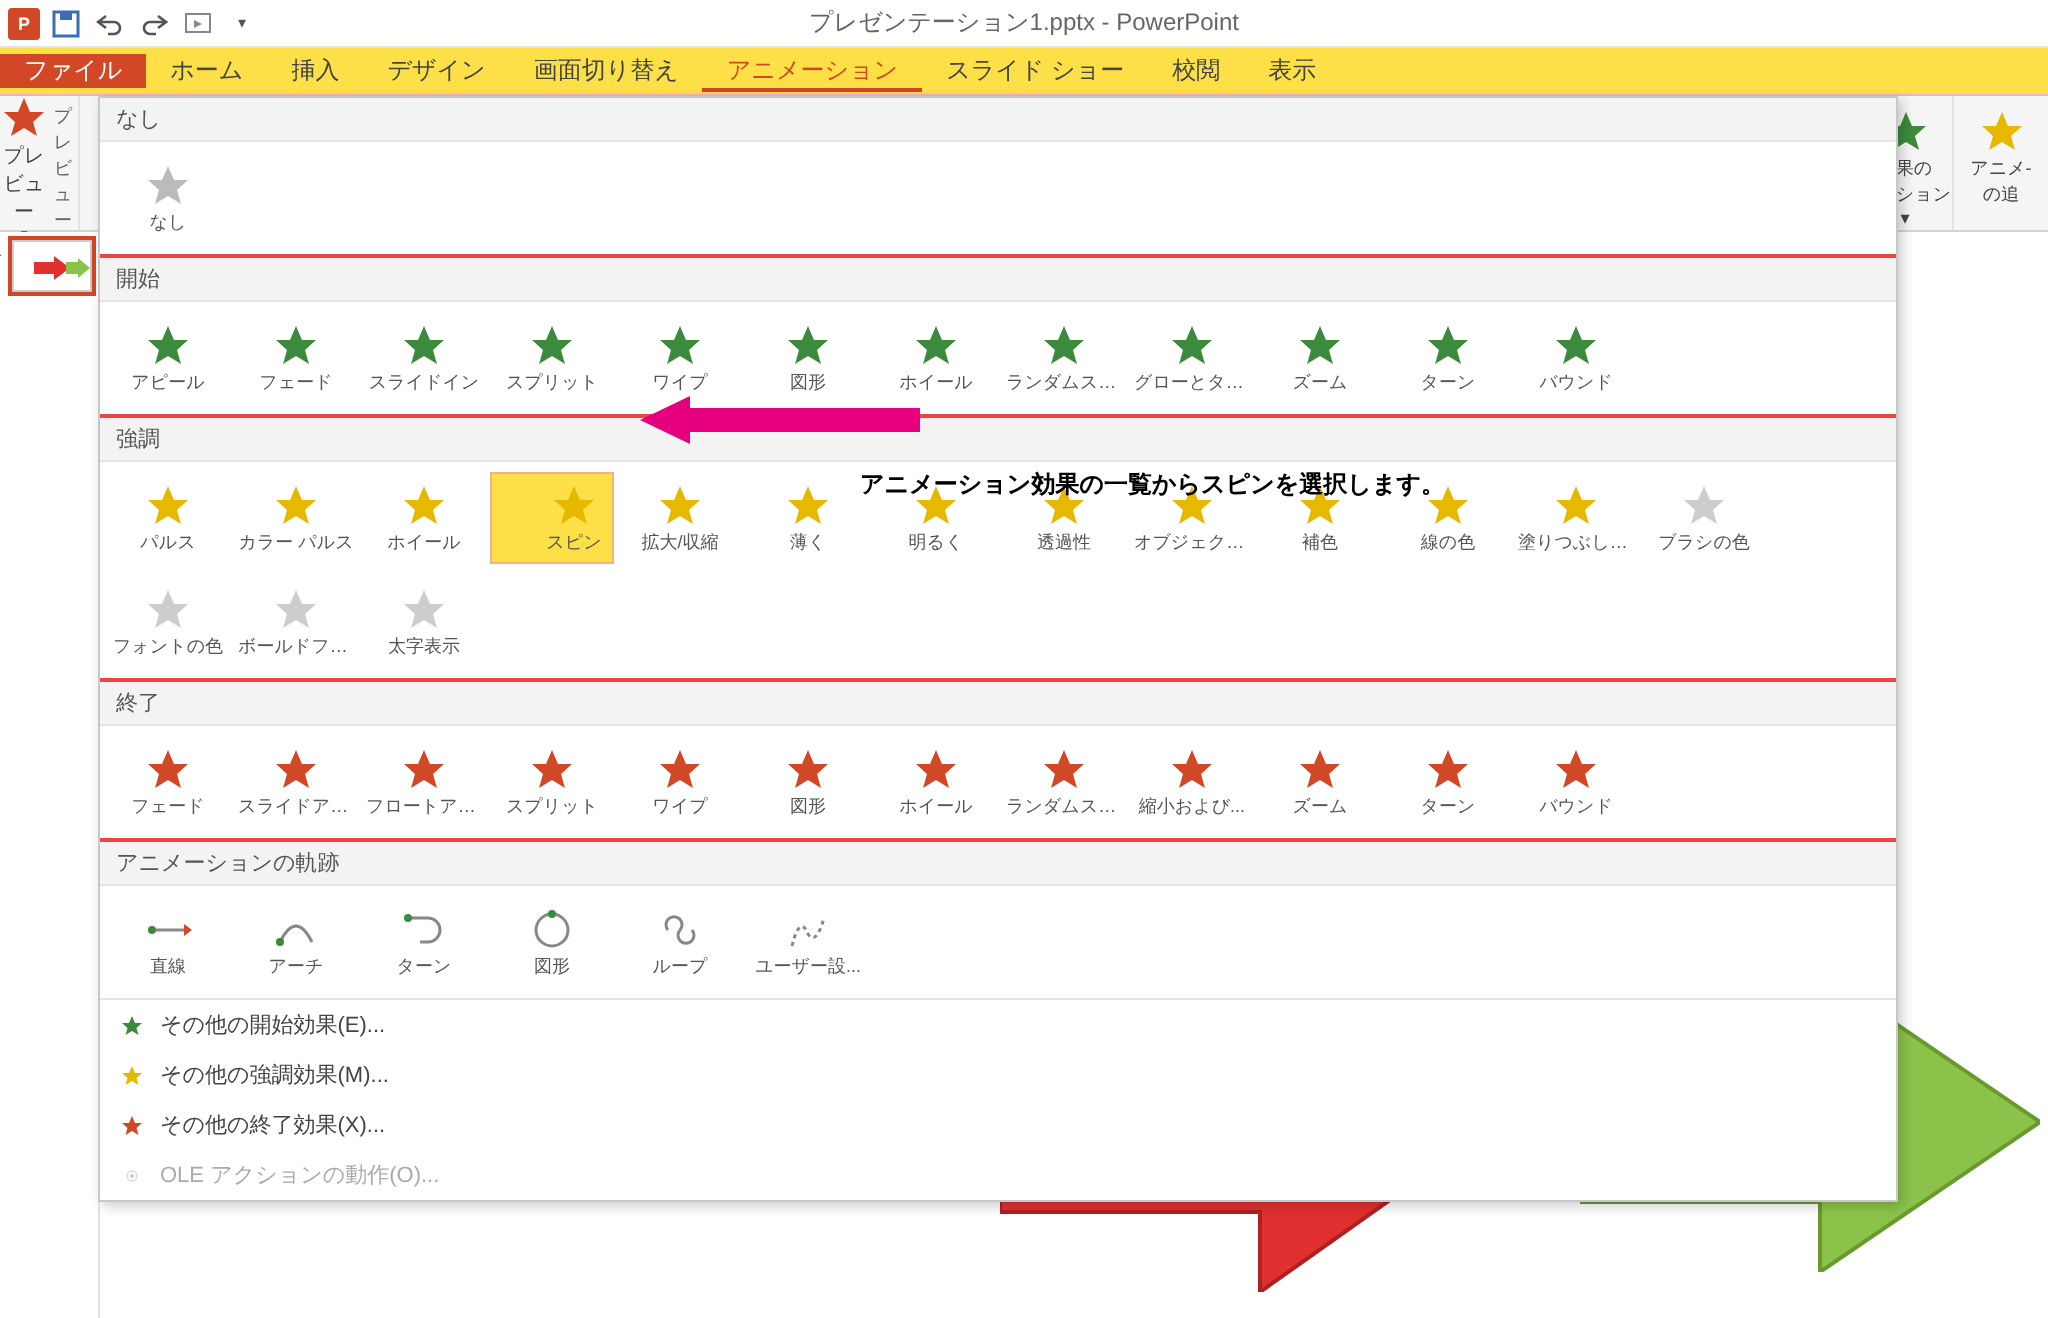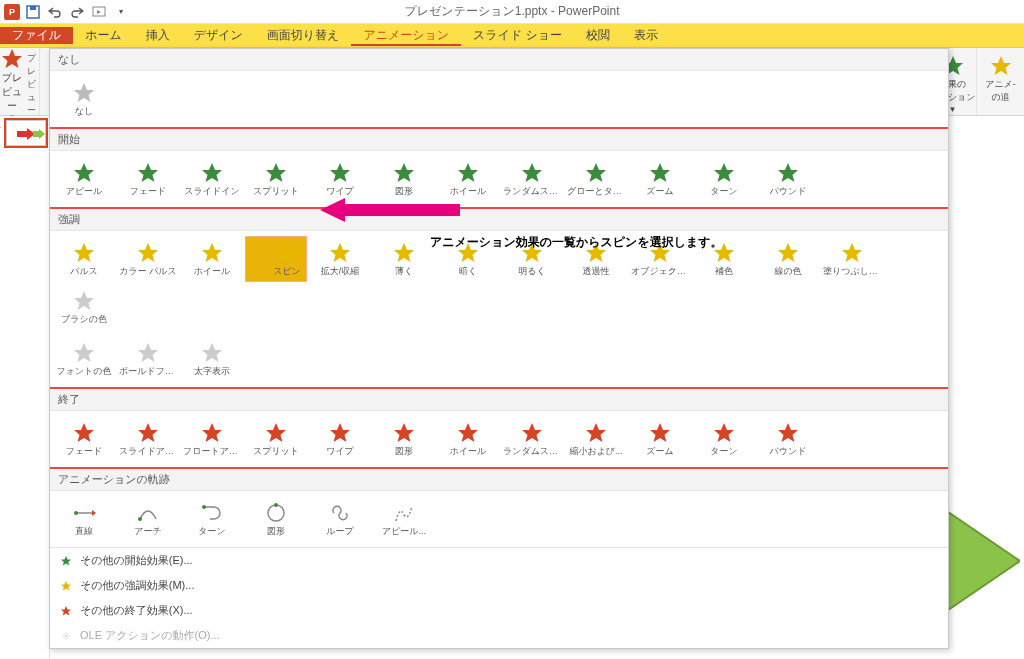--- a/index.html
+++ b/index.html
@@ -24,21 +24,21 @@
   .group-label { font-size: 9px; color: #666; margin-top: 2px; }
   .group-right { position: absolute; right: 0; top: 0; display: flex; height: 100%; }
   .rgrp { width: 48px; border-left: 1px solid #e3e3e3; display: flex; flex-direction: column; align-items: center; padding-top: 6px; }
 
   
   .gallery { position: absolute; left: 49px; top: 48px; width: 900px; background: #fff; border: 1px solid #c8c8c8; box-shadow: 2px 2px 6px rgba(0,0,0,0.2); z-index: 50; }
   .gal-section-header { background: #f3f3f3; padding: 3px 8px; font-size: 11px; color: #555; border-bottom: 1px solid #e6e6e6; border-top: 2px solid #ef4444; }
   .gal-section-header:first-child { border-top: none; }
   .gal-row { display: flex; flex-wrap: wrap; padding: 4px 2px; }
   .gal-item { width: 62px; height: 46px; display: flex; flex-direction: column; align-items: center; justify-content: center; cursor: pointer; border: 1px solid transparent; margin: 1px; }
-  .gal-item.selected { background: #eab308; border-color: #f4b183; padding-left: 22px; }
+  .gal-item.selected { background: #fde047; border-color: #f4b183; padding-left: 22px; }
   .gal-item .icon-wrap { width: 28px; height: 24px; display: flex; align-items: center; justify-content: center; }
   .gal-item .label { font-size: 9px; color: #555; white-space: nowrap; overflow: hidden; max-width: 58px; text-overflow: ellipsis; text-align: center; }
   .gal-footer { border-top: 1px solid #e6e6e6; }
   .gal-footer-item { padding: 5px 10px; display: flex; align-items: center; gap: 8px; cursor: pointer; font-size: 11px; }
   .gal-footer-item.disabled { color: #aaa; cursor: default; }
   .mini-star { width: 12px; height: 12px; }
 
   
   .slidepanel { position: absolute; left: 0; top: 116px; width: 50px; bottom: 0; background: #fff; border-right: 1px solid #e3e3e3; padding: 4px; }
   .thumb { width: 40px; height: 26px; border: 1px solid #ccc; background: #fff; margin-left: 2px; position: relative; }
@@ -317,28 +317,20 @@
           </svg>
         </div>
         <div class="label">薄く</div>
       </div>
       <div class="gal-item">
         <div class="icon-wrap">
           <svg class="star-svg" viewBox="0 0 24 24">
             <polygon points="12,2 15,9 22,9 16.5,14 18.5,21 12,17 5.5,21 7.5,14 2,9 9,9" fill="#e6b800"></polygon>
           </svg>
         </div>
-        <div class="label">暗く</div>
-      </div>
-      <div class="gal-item">
-        <div class="icon-wrap">
-          <svg class="star-svg" viewBox="0 0 24 24">
-            <polygon points="12,2 15,9 22,9 16.5,14 18.5,21 12,17 5.5,21 7.5,14 2,9 9,9" fill="#e6b800"></polygon>
-          </svg>
-        </div>
         <div class="label">明るく</div>
       </div>
       <div class="gal-item">
         <div class="icon-wrap">
           <svg class="star-svg" viewBox="0 0 24 24">
             <polygon points="12,2 15,9 22,9 16.5,14 18.5,21 12,17 5.5,21 7.5,14 2,9 9,9" fill="#e6b800"></polygon>
           </svg>
         </div>
         <div class="label">透過性</div>
       </div>
@@ -556,21 +548,21 @@
           </svg>
         </div>
         <div class="label">ループ</div>
       </div>
       <div class="gal-item">
         <div class="icon-wrap">
           <svg width="24" height="24" viewBox="0 0 24 24">
             <path d="M4 20 Q8 4 12 14 Q16 20 20 6" fill="none" stroke="#888" stroke-width="1.5" stroke-dasharray="2 2"></path>
           </svg>
         </div>
-        <div class="label">アピール...</div>
+        <div class="label">ユーザー設...</div>
       </div>
     </div>
 
   <div class="gal-footer">
     <div class="gal-footer-item">
       <svg class="mini-star" viewBox="0 0 24 24">
           <polygon points="12,2 15,9 22,9 16.5,14 18.5,21 12,17 5.5,21 7.5,14 2,9 9,9" fill="#3c8a3c"></polygon>
         </svg>
       <span>その他の開始効果(E)...</span>
     </div>

